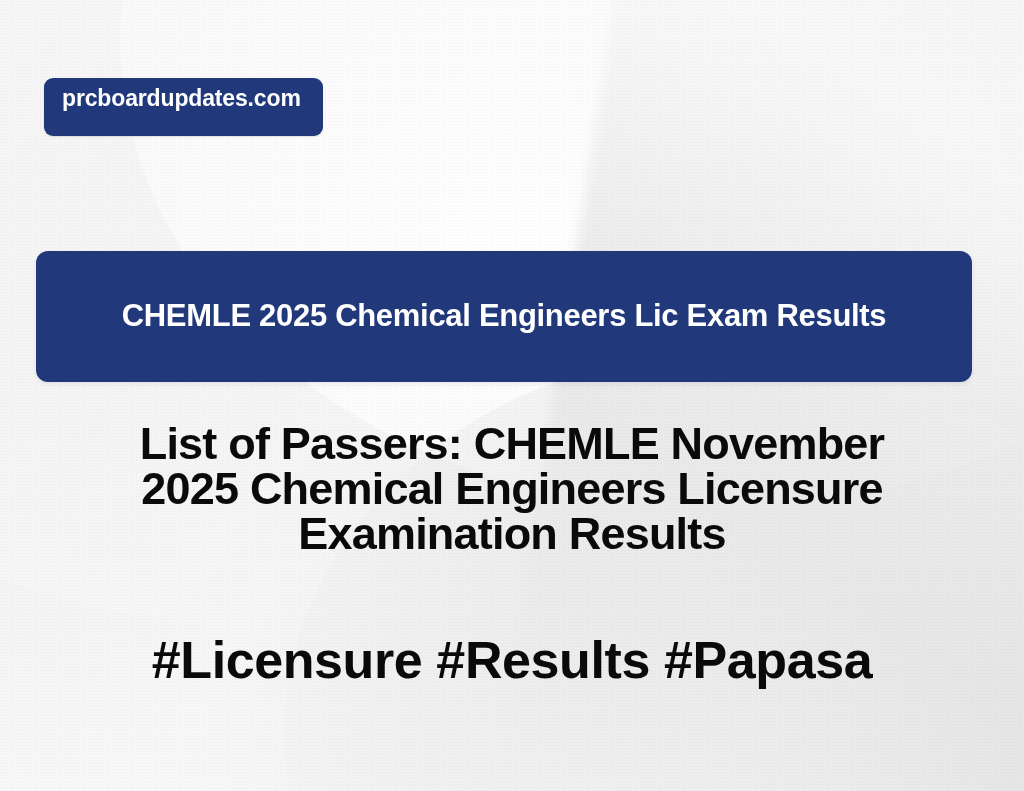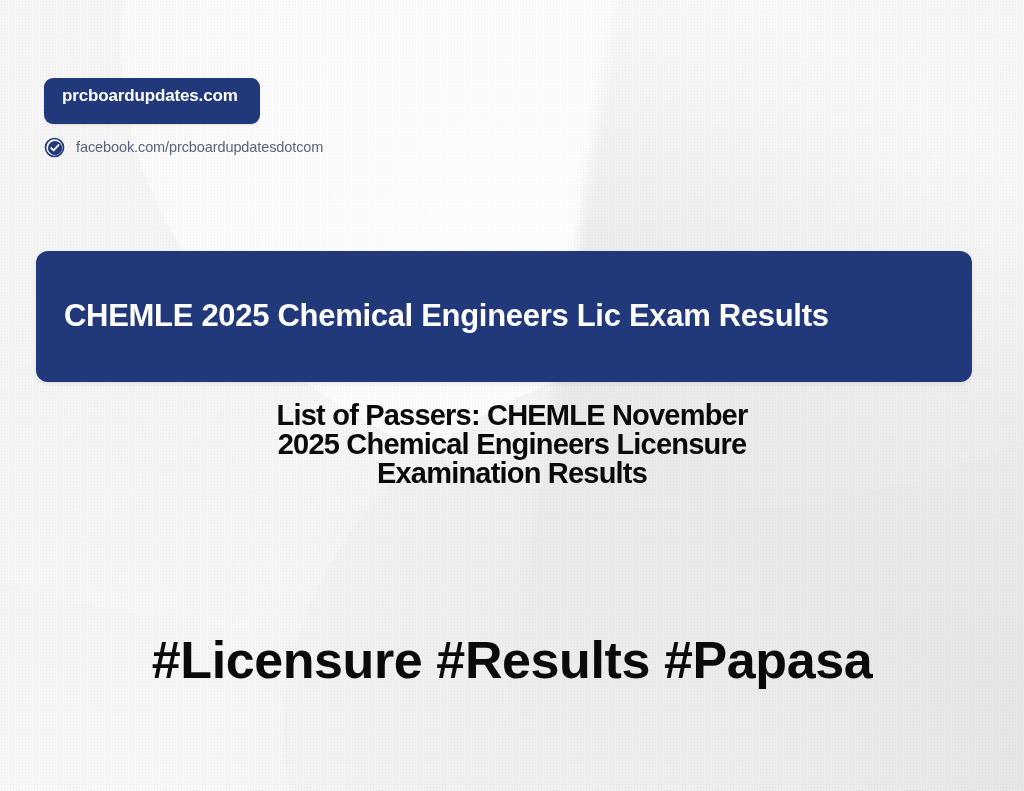--- a/index.html
+++ b/index.html
@@ -111,22 +111,22 @@
     left: 44px;
     top: 78px;
     width: 520px;
   }
 
   .brand-chip {
     display: inline-block;
     background: #21397b;
     color: #ffffff;
     border-radius: 9px;
-    padding: 9px 22px 20px 18px;
-    font-size: 17px;
+    padding: 9px 22px 26px 18px;
+    font-size: 23px;
     font-weight: bold;
     letter-spacing: -0.15px;
     line-height: 1;
     box-shadow: 0 1px 2px rgba(0,0,0,0.10);
   }
 
   .social-list {
     margin-top: 13px;
     display: flex;
     flex-direction: column;
@@ -170,34 +170,34 @@
   }
 
   .banner-text {
     color: #ffffff;
     font-family: "Liberation Sans Narrow", "Liberation Sans", "DejaVu Sans", sans-serif;
     font-size: 31px;
     font-weight: bold;
     letter-spacing: -0.3px;
     padding: 0 28px 0 28px;
     width: 100%;
-    text-align: left;
+    text-align: center;
     line-height: 1.1;
   }
 
   
   .headline {
     position: absolute;
     left: 52px;
-    top: 401px;
+    top: 421px;
     width: 920px;
     text-align: center;
     color: #0a0a0a;
     font-family: "Liberation Sans Narrow", "Liberation Sans", "DejaVu Sans", sans-serif;
-    font-size: 29px;
+    font-size: 45px;
     font-weight: bold;
     line-height: 1.0;
     letter-spacing: -0.8px;
     white-space: pre-line;
   }
 
   
   .hashtags {
     position: absolute;
     left: 52px;
@@ -224,28 +224,20 @@
   <div class="bg-swoosh-c"></div>
   <div class="bg-wedge-bottom"></div>
   <div class="bg-grain"></div>
 
   <div class="brand">
 
     <div class="brand-chip">prcboardupdates.com</div>
 
     <div class="social-list">
 
-      <div class="social-row">
-        <svg class="verified-icon" viewBox="0 0 24 24">
-          <circle cx="12" cy="12" r="10.3" fill="none" stroke="#21397b" stroke-width="1.9"></circle>
-          <circle cx="12.7" cy="12.7" r="8.1" fill="#21397b"></circle>
-          <path d="M8.2 12.6 L11.0 15.4 L16.6 9.2" fill="none" stroke="#ffffff" stroke-width="2.1" stroke-linecap="round" stroke-linejoin="round"></path>
-        </svg>
-        <span class="social-text">facebook.com/prcboardupdatesdotcom</span>
-      </div>
 
 
     </div>
   </div>
 
   <div class="banner">
     <div class="banner-text">CHEMLE 2025 Chemical Engineers Lic Exam Results</div>
   </div>
 
   <div class="headline">List of Passers: CHEMLE November

